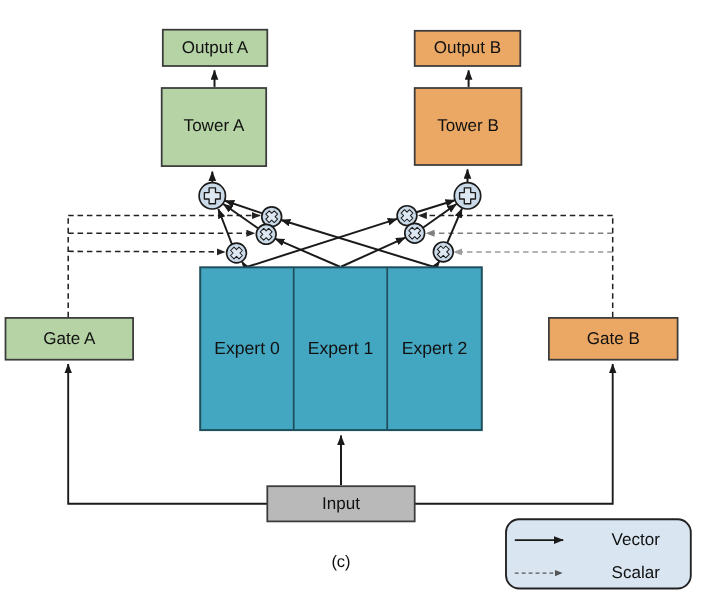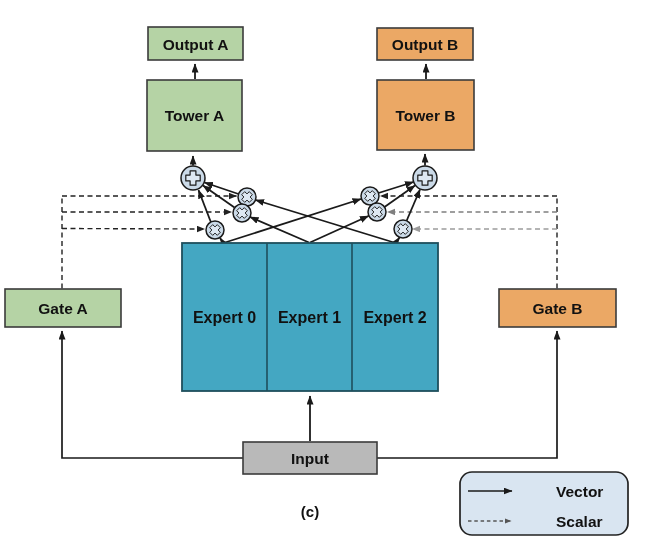--- a/index.html
+++ b/index.html
@@ -1,17 +1,17 @@
 <!DOCTYPE html>
 <html><head>
 <meta charset="utf-8">
 <style>
   html,body{margin:0;padding:0;background:#ffffff;}
   .stage{position:relative;width:654px;height:554px;background:#ffffff;overflow:hidden;
-         font-family:"Liberation Sans",sans-serif;font-weight:bold;}
+         font-family:"Liberation Sans",sans-serif;}
   svg{position:absolute;left:0;top:0;}
   text{font-family:"Liberation Sans",sans-serif;fill:#111111;font-size:15.5px;}
   .expert-label{font-size:16px;}
   .caption{font-size:15px;}
   .box{stroke:#3b3b3b;stroke-width:1.6;}
   .experts-box{stroke:#1f4f5c;stroke-width:1.8;}
   .divider{stroke:#1f4f5c;stroke-width:1.6;}
   .vec{stroke:#1a1a1a;stroke-width:1.8;fill:none;}
   .vec-thin{stroke:#1a1a1a;stroke-width:1.7;fill:none;}
   .dash{stroke-width:1.4;fill:none;stroke-dasharray:5 3.5;}

